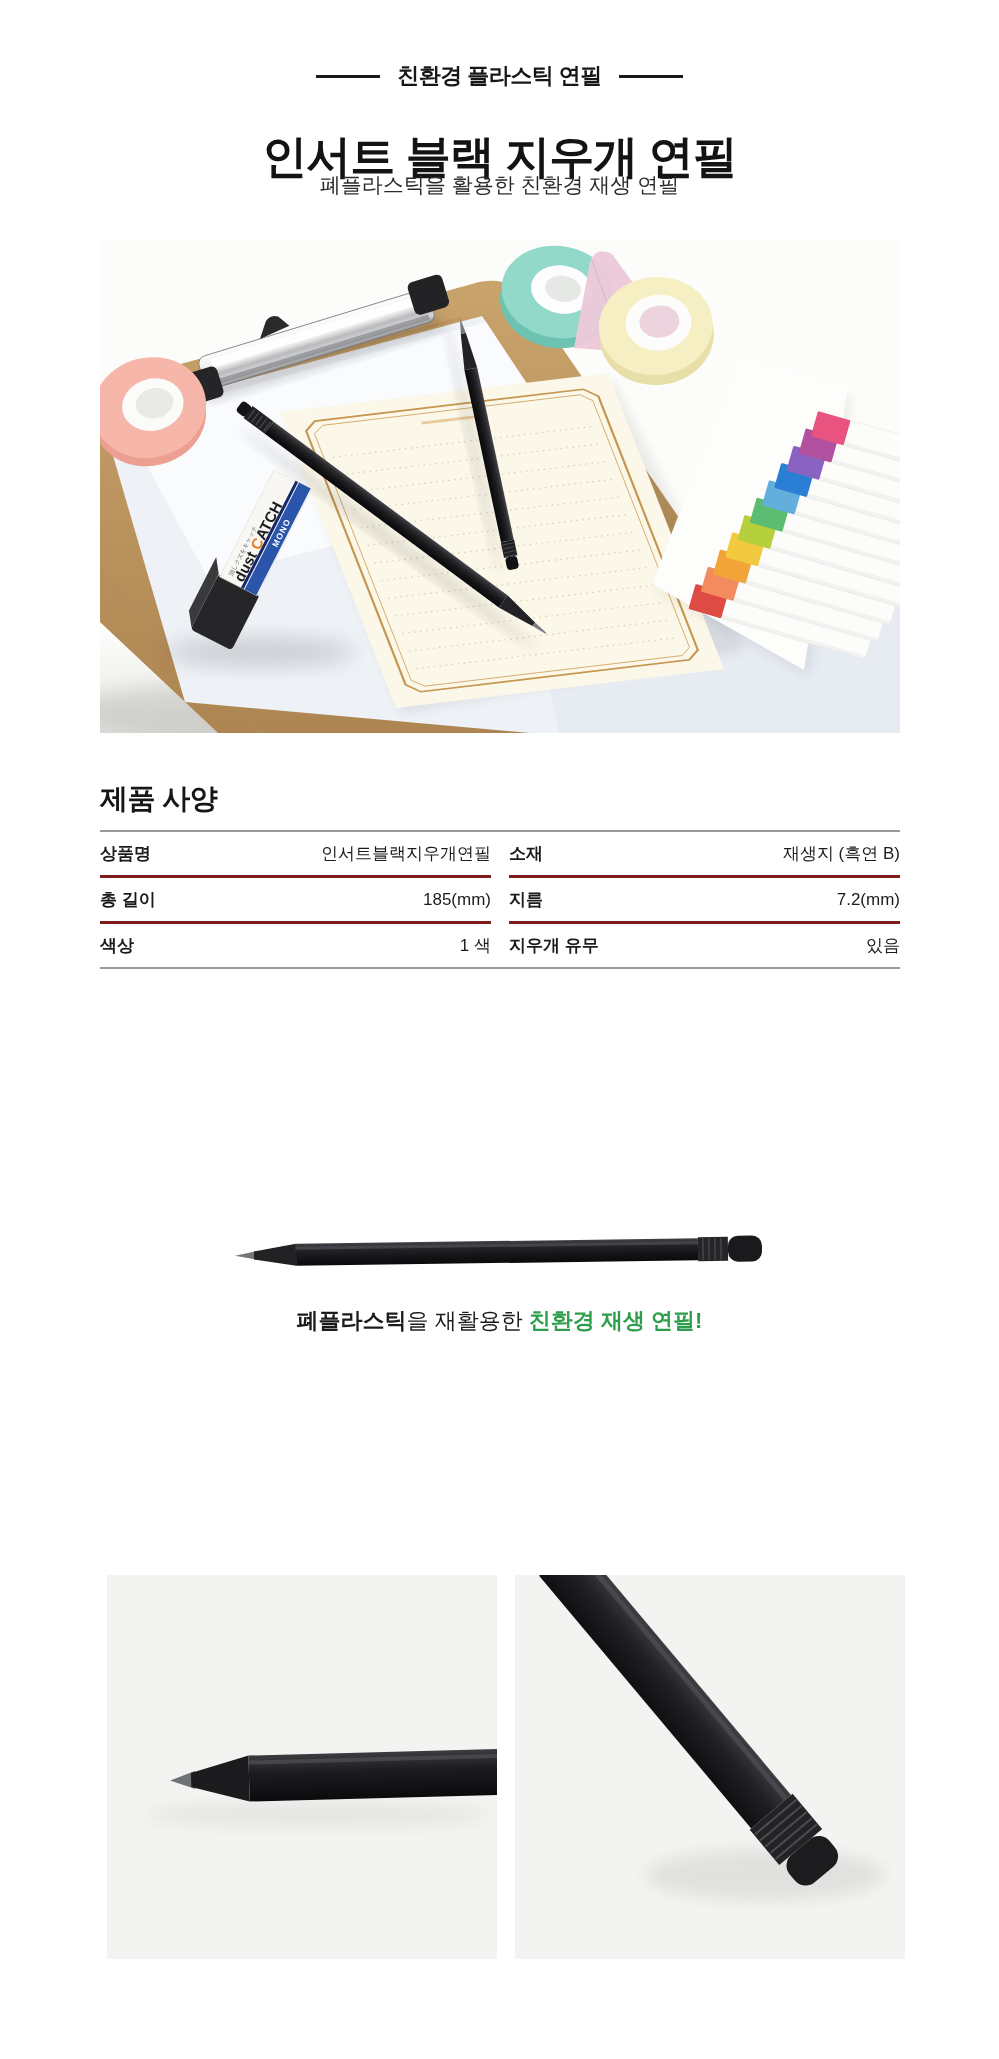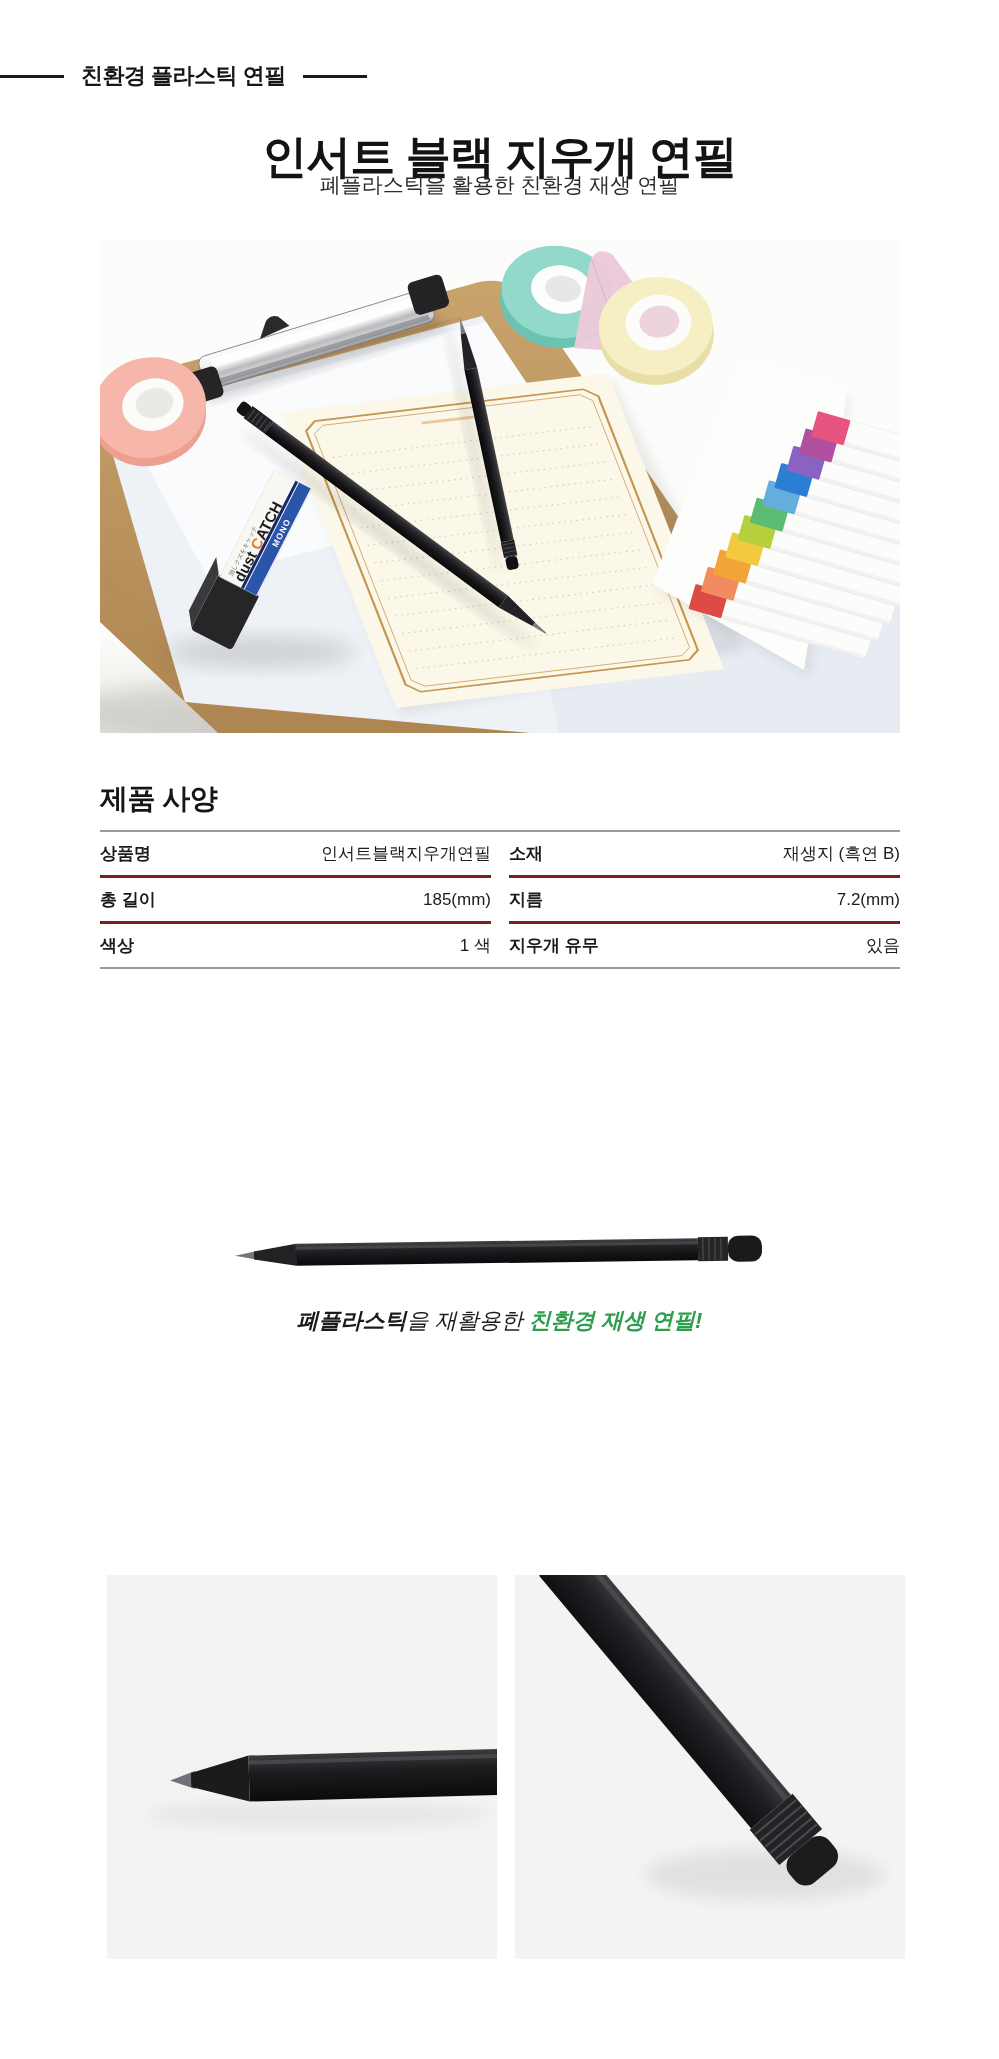--- a/index.html
+++ b/index.html
@@ -1,20 +1,20 @@
 <!DOCTYPE html>
 <html><head>
 <meta charset="utf-8">
 <style>
   html,body{margin:0;padding:0;background:#ffffff;}
   body{font-family:"Liberation Sans", sans-serif;color:#1a1a1a;}
   .page{position:relative;width:999px;height:2059px;margin:0 auto;background:#fff;overflow:hidden;}
 
   
-  .eyebrow{position:absolute;top:61px;left:0;width:999px;display:flex;align-items:center;justify-content:flex-start;}
+  .eyebrow{position:absolute;top:61px;left:0;width:999px;display:flex;align-items:center;justify-content:center;}
   .eyebrow .rule{width:64px;height:3px;background:#191919;}
   .eyebrow .txt{margin:0 17px;font-size:22px;font-weight:800;letter-spacing:-0.5px;color:#161616;}
   .title{position:absolute;top:99px;left:0;width:999px;text-align:center;font-size:45px;font-weight:800;letter-spacing:-1px;color:#131313;line-height:1.25;}
   .subtitle{position:absolute;top:171px;left:0;width:999px;text-align:center;font-size:21px;font-weight:400;color:#2b2b2b;}
 
   
   .hero{position:absolute;top:240px;left:100px;width:800px;height:493px;}
   .hero svg{display:block;}
 
   
@@ -23,21 +23,21 @@
   .spec-table{display:flex;border-top:2px solid #9a9a9a;border-bottom:2px solid #9a9a9a;}
   .spec-col{flex:1 1 0;}
   .spec-col + .spec-col{margin-left:18px;}
   .spec-row{height:43px;display:flex;justify-content:space-between;align-items:center;border-bottom:3px solid #7f1d1d;font-size:17px;}
   .spec-row:last-child{border-bottom:none;gap:40px;}
   .spec-row .lbl{font-weight:700;color:#1b1b1b;}
   .spec-row .val{font-weight:400;color:#1b1b1b;}
 
   
   .pencil-strip{position:absolute;top:1218px;left:100px;width:800px;height:68px;}
-  .feature{position:absolute;top:1306px;left:0;width:999px;text-align:center;font-size:22px;color:#1b1b1b;font-style:italic;}
+  .feature{position:absolute;top:1306px;left:0;width:999px;text-align:center;font-size:22px;color:#1b1b1b;}
   .feature .b{font-weight:700;}
   .feature .accent{font-weight:700;color:#2f9e4c;}
 
   
   .closeups{position:absolute;top:1575px;left:107px;width:798px;display:flex;}
   .closeups .shot + .shot{margin-left:18px;}
   .shot{width:390px;height:384px;}
   .shot svg{display:block;}
 </style>
 </head>

